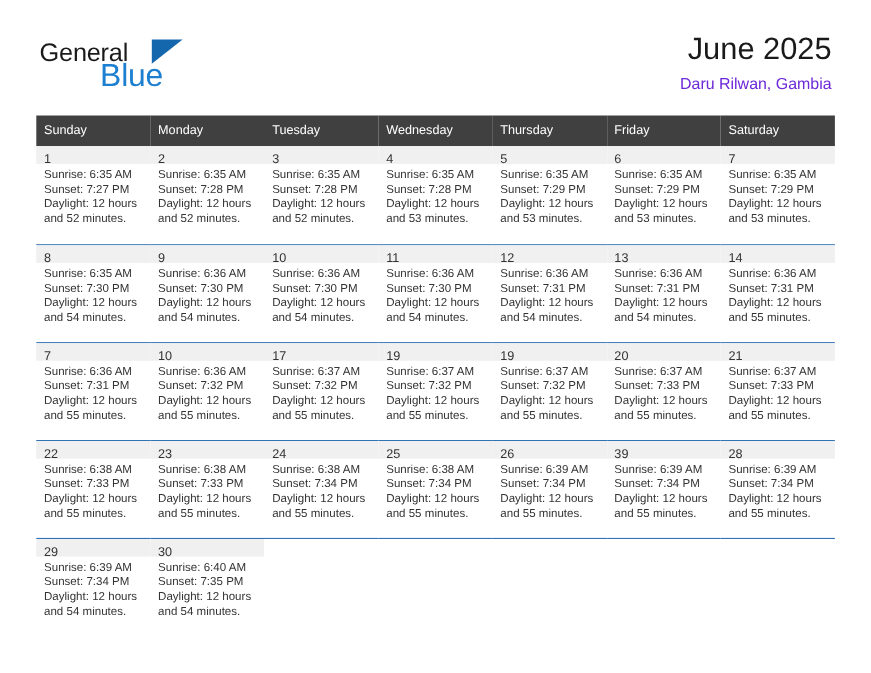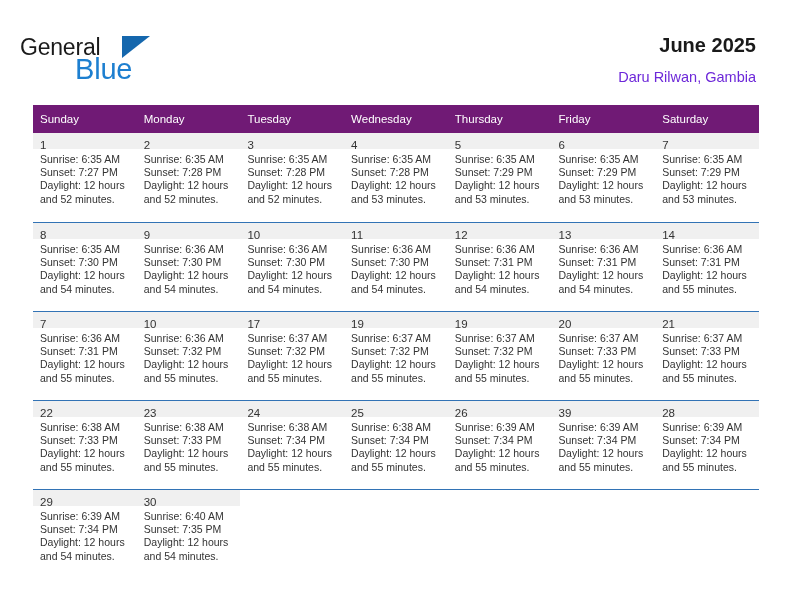--- a/index.html
+++ b/index.html
@@ -24,21 +24,21 @@
   
   .header {
     position: absolute;
     left: 0;
     top: 0;
     width: 792px;
     height: 100px;
   }
   .brand {
     position: absolute;
-    left: 20px;
+    left: 36px;
     top: 34px;
     width: 200px;
     height: 54px;
     text-align: right;
   }
   .brand-general {
     position: absolute;
     left: 0;
     top: 0;
     font-size: 23px;
@@ -65,22 +65,22 @@
     border-bottom: 22px solid transparent;
   }
 
   .title-block {
     position: absolute;
     right: 36px;
     top: 28px;
     text-align: right;
   }
   .cal-title {
-    font-size: 20px;
-    font-weight: bold;
+    font-size: 28px;
+    font-weight: normal;
     color: #1a1a1a;
     line-height: 34px;
     white-space: nowrap;
   }
   .cal-subtitle {
     margin-top: 6px;
     font-size: 14.5px;
     font-weight: normal;
     color: #6d28d9;
     line-height: 18px;
@@ -90,21 +90,21 @@
   
   .calendar {
     position: absolute;
     left: 33px;
     top: 105px;
     width: 726px;
     border-collapse: collapse;
     table-layout: fixed;
   }
   .calendar th {
-    background: #701a75;
+    background: #404040;
     color: #ffffff;
     font-size: 11.5px;
     font-weight: normal;
     text-align: left;
     padding: 5px 0 5px 7px;
     height: 18px;
     vertical-align: middle;
     border: none;
   }
   .calendar td {

